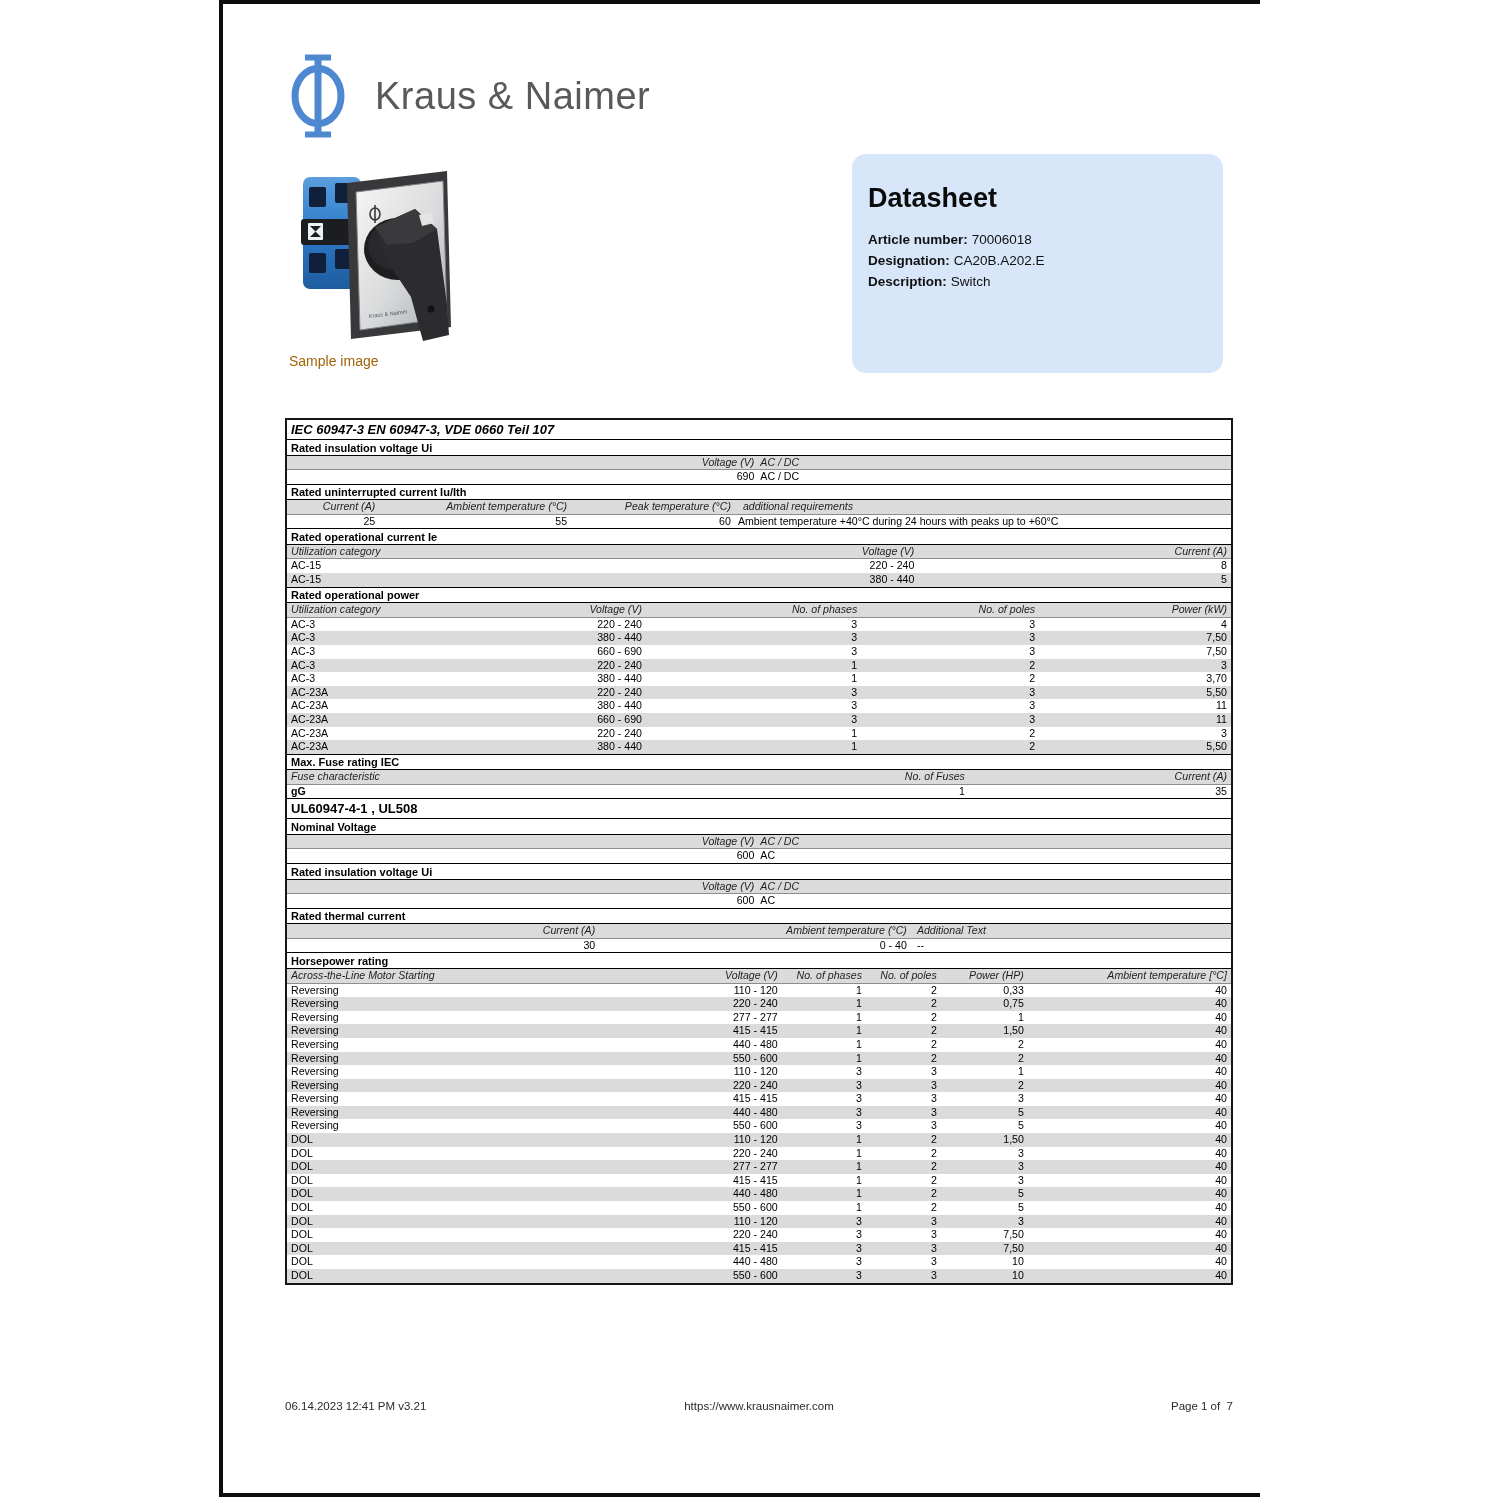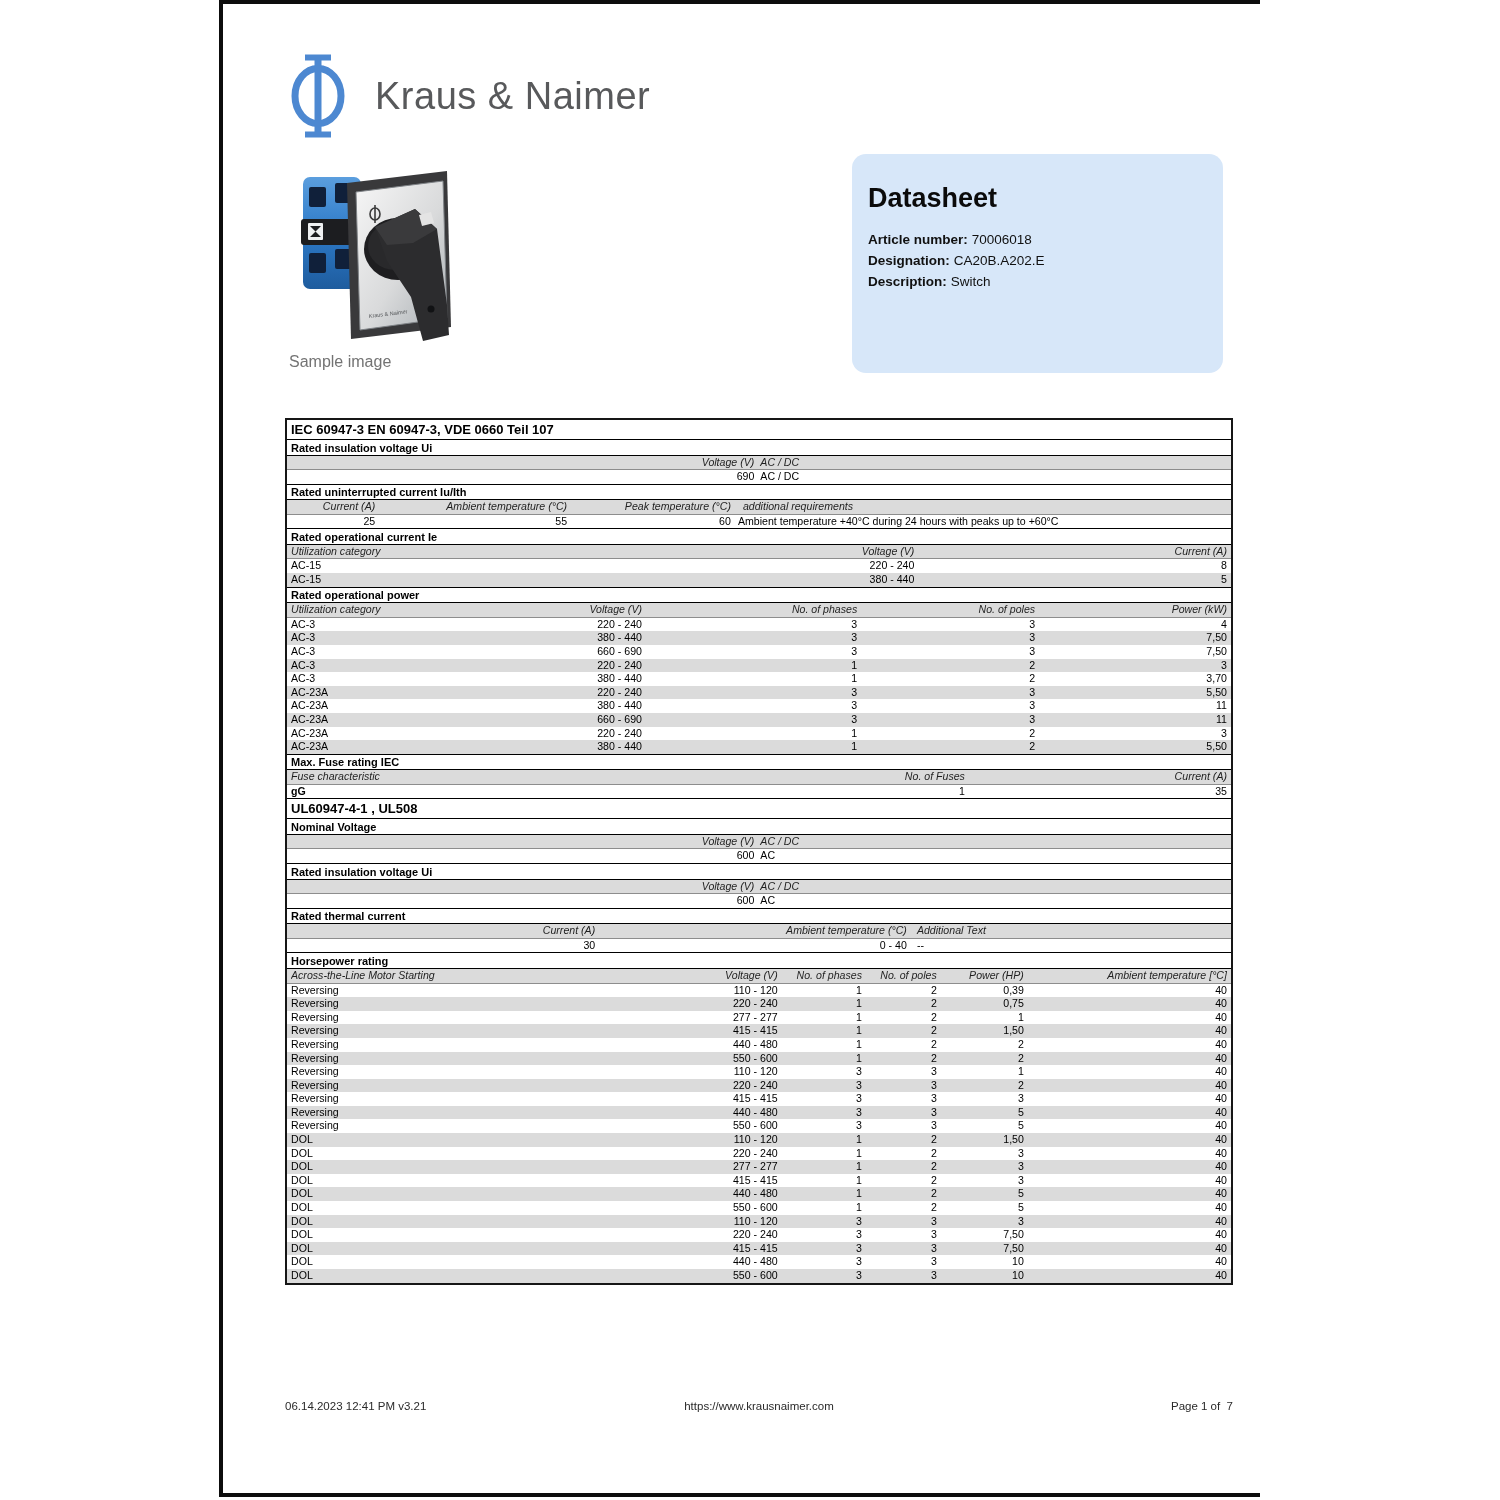--- a/index.html
+++ b/index.html
@@ -8,34 +8,34 @@
 
   .page { position:absolute; left:219px; top:0; width:1062px; height:1497px;
           background:#ffffff; border:4px solid #0d0d0d; }
 
   
   .brand { position:absolute; left:66px; top:50px; display:flex; align-items:center; }
   .brand-name { margin-left:28px; font-size:38px; color:#58595b; letter-spacing:.5px; }
 
   
   .product { position:absolute; left:72px; top:153px; width:172px; height:192px; }
-  .caption { position:absolute; left:66px; top:349px; font-size:16px; color:#737373; }
+  .caption { position:absolute; left:66px; top:349px; font-size:14px; color:#a16207; }
 
   
   .panel { position:absolute; left:629px; top:150px; width:371px; height:219px;
            border-radius:14px; background:#d7e7f9; padding:29px 26px 0 16px; }
   .panel-title { font-size:27px; font-weight:bold; color:#0b0b0b; }
   .fields { margin-top:15px; font-size:13.5px; line-height:21px; color:#111; }
   .f-label { font-weight:bold; }
   .f-value { margin-left:4px; }
 
   
   .spec-table { position:absolute; left:62px; top:414px; width:948px;
                 border:2px solid #161616; background:#fff; color:#000; }
-  .spec-table > div:first-child { border-top:none; }
+  .spec-table > div:first-child { border-top:none;font-style:italic; }
   .t-section { font-weight:bold; font-size:13px; line-height:14px; padding:3px 4px 2px;
                border-top:1.5px solid #000; border-bottom:1.5px solid #000; background:#fff; }
   .t-sub { font-weight:bold; font-size:11px; line-height:12px; padding:1.5px 4px 1px;
            border-top:1px solid #000; border-bottom:1px solid #000; background:#fff; }
   .t-section + .t-sub { border-top:none; }
   .t-row { display:flex; line-height:13.6px; font-size:10.6px; padding:0 4px; background:#fff; }
   .t-head { background:var(--shade,#dbdbdb); font-style:italic; color:#1f1f1f;
             border-bottom:1px solid #8d8d8d; }
   .t-shade { background:var(--shade,#dbdbdb); }
   .t-cell { overflow:hidden; white-space:nowrap; }
@@ -290,21 +290,21 @@
           <span class="t-cell ar" style="width: 9%;">No. of phases</span>
           <span class="t-cell ar" style="width: 8%;">No. of poles</span>
           <span class="t-cell ar" style="width: 9.3%;">Power (HP)</span>
           <span class="t-cell ar" style="width: 21.7%;">Ambient temperature [°C]</span>
         </div>
         <div class="t-row">
           <span class="t-cell al" style="width: 30%;">Reversing</span>
           <span class="t-cell ar" style="width: 22%;">110 - 120</span>
           <span class="t-cell ar" style="width: 9%;">1</span>
           <span class="t-cell ar" style="width: 8%;">2</span>
-          <span class="t-cell ar" style="width: 9.3%;">0,39</span>
+          <span class="t-cell ar" style="width: 9.3%;">0,33</span>
           <span class="t-cell ar" style="width: 21.7%;">40</span>
         </div>
         <div class="t-row t-shade">
           <span class="t-cell al" style="width: 30%;">Reversing</span>
           <span class="t-cell ar" style="width: 22%;">220 - 240</span>
           <span class="t-cell ar" style="width: 9%;">1</span>
           <span class="t-cell ar" style="width: 8%;">2</span>
           <span class="t-cell ar" style="width: 9.3%;">0,75</span>
           <span class="t-cell ar" style="width: 21.7%;">40</span>
         </div>

